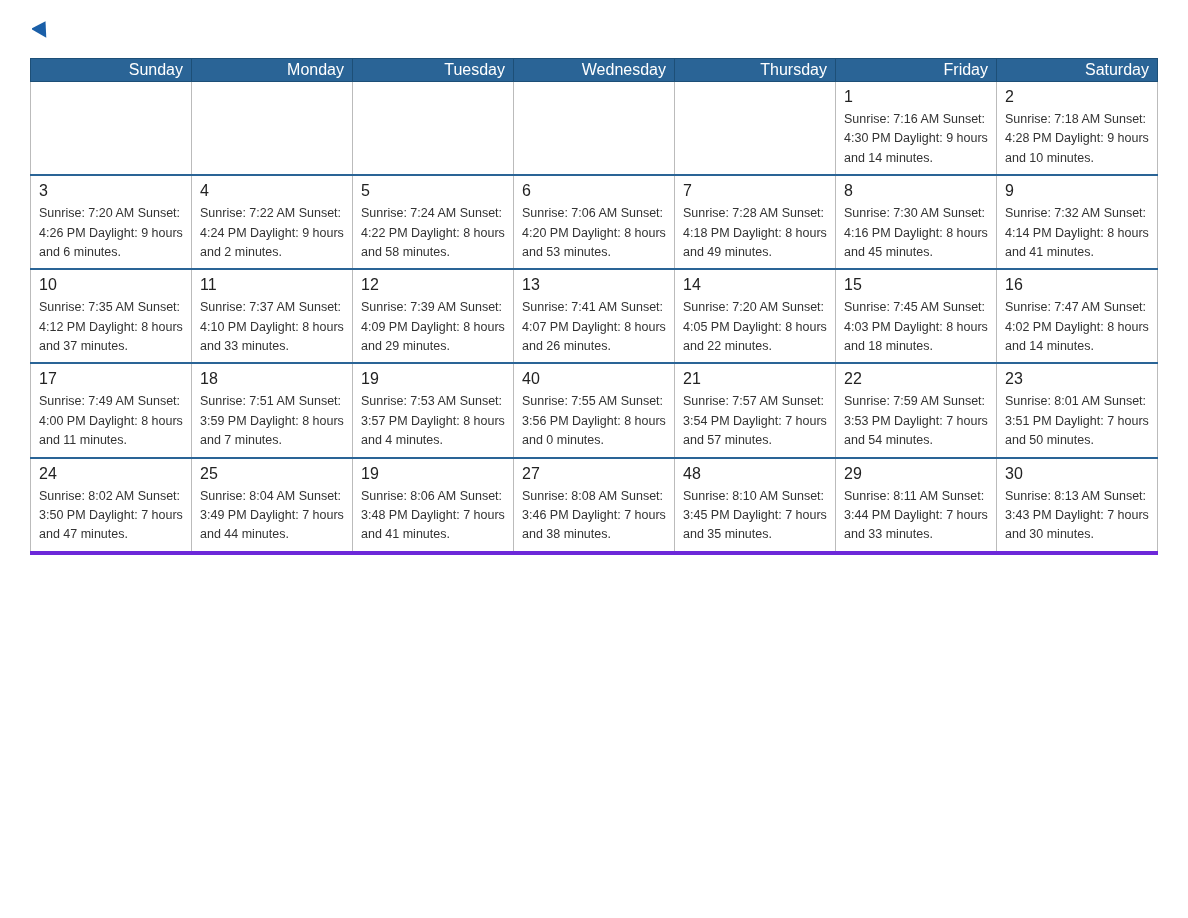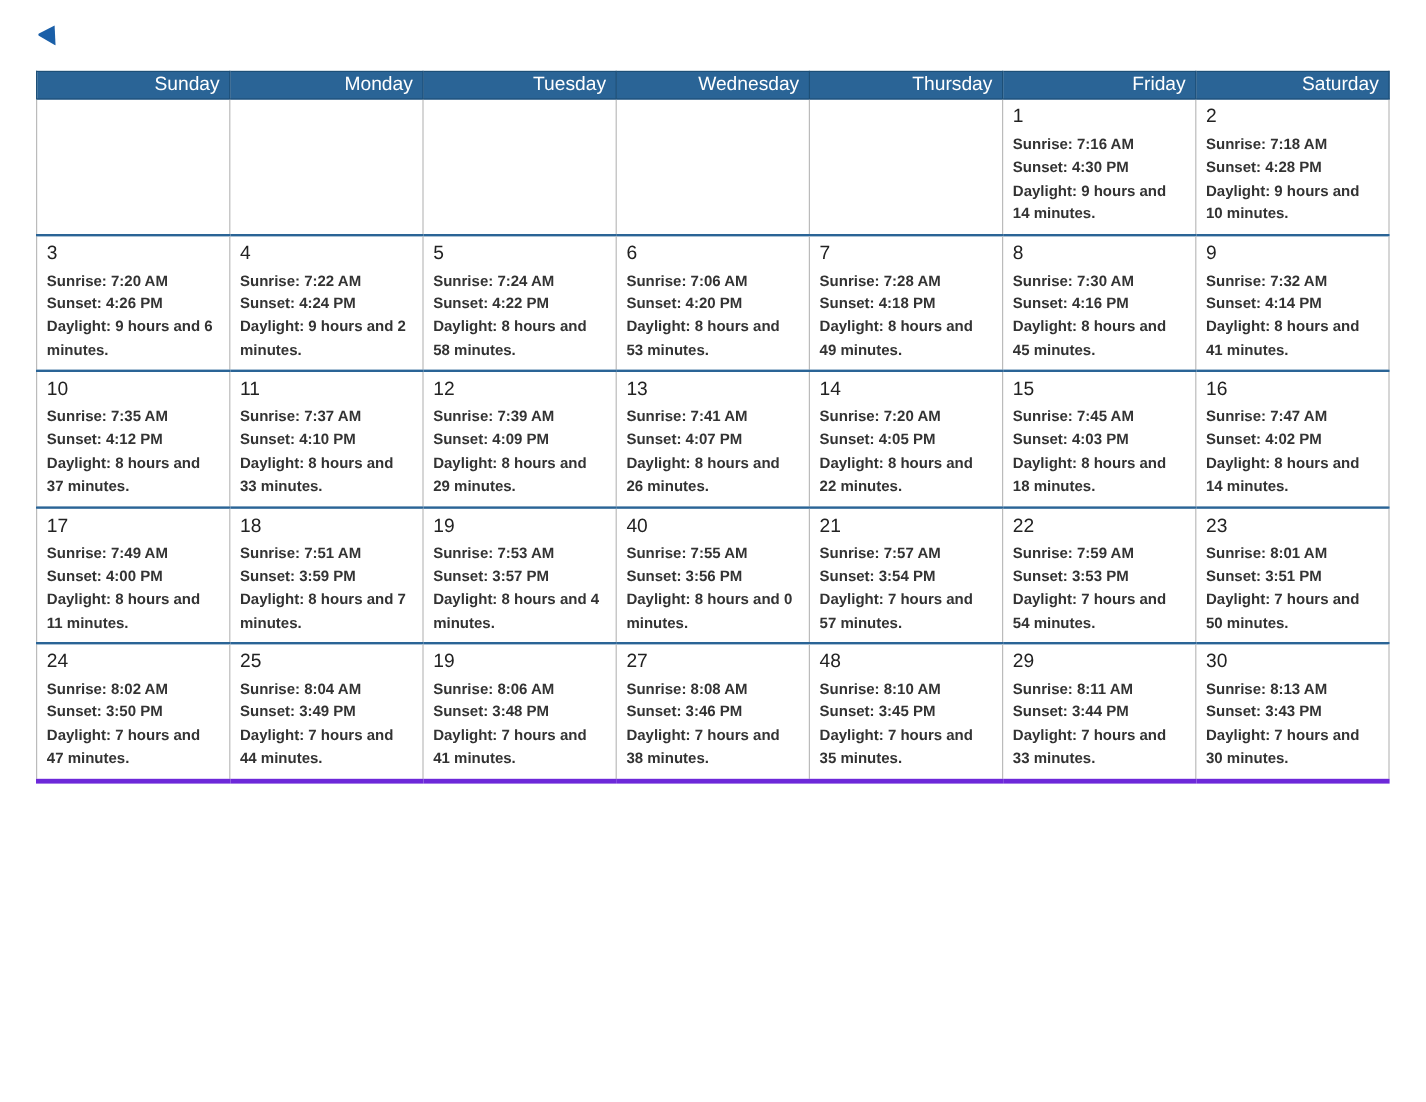--- a/index.html
+++ b/index.html
@@ -71,21 +71,20 @@
     .day-number {
       font-size: 16px;
       font-weight: normal;
       color: #222;
       margin-bottom: 4px;
     }
     .day-info {
       font-size: 12.5px;
       color: #333;
       line-height: 1.55;
-      font-weight: bold;
     }
     .empty-cell {
       background: #f5f5f5;
     }
   </style>
 </head>
 <body>
 
 <div class="header-top">
   <div class="logo">

